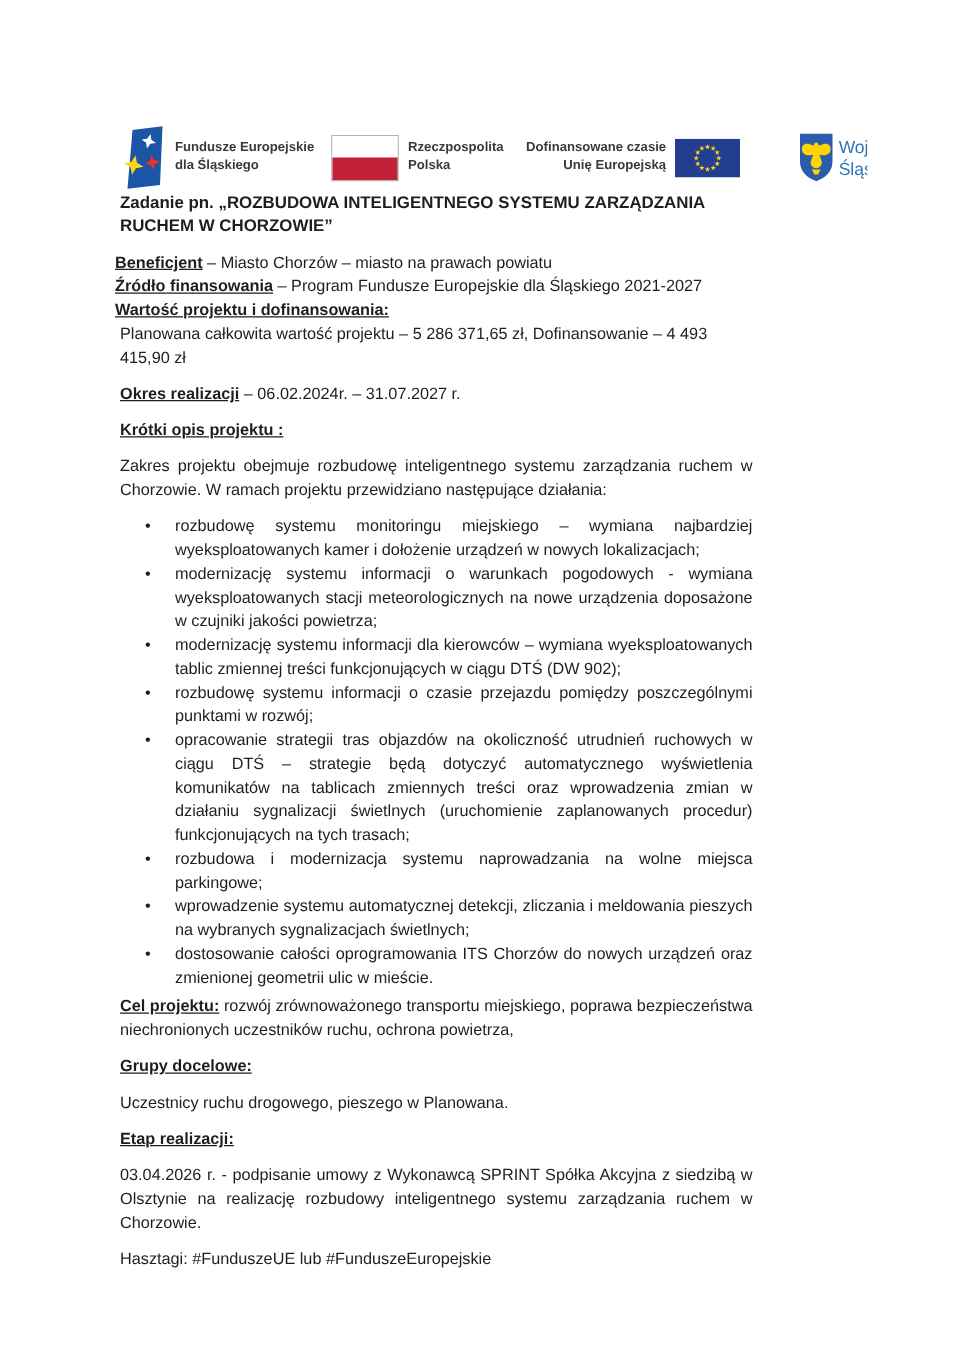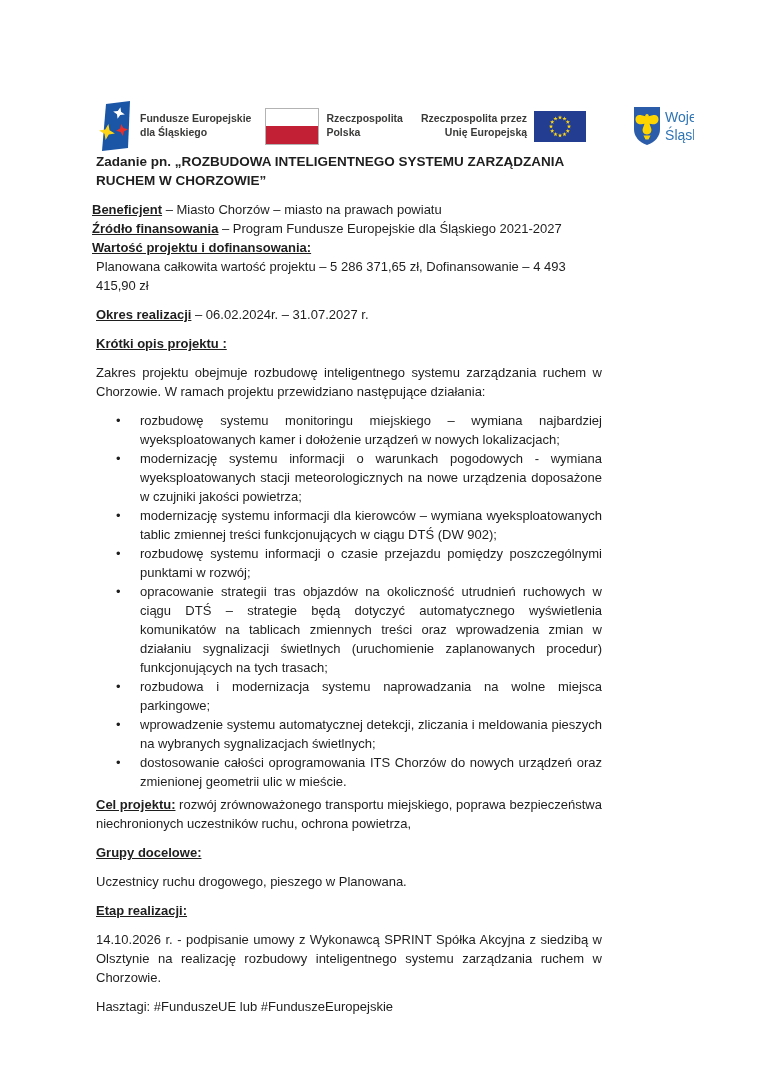--- a/index.html
+++ b/index.html
@@ -89,21 +89,21 @@
           <div class="red"></div>
       </div>
       <div class="logo-caption">
         <span>Rzeczpospolita</span><br>
         <span>Polska</span>
       </div>
     </div>
 
     <div class="logo logo-eu" style="margin-left:18px;">
       <div class="logo-caption right">
-        <span>Rzeczpospolita przez</span><br>
+        <span>Dofinansowane czasie</span><br>
         <span>Unię Europejską</span>
       </div>
       <svg width="52" height="31" viewBox="0 0 52 31">
         <defs>
           <path id="eustar" d="M0,-2.3 L0.53,-0.73 L2.19,-0.71 L0.86,0.28 L1.35,1.86 L0,0.9 L-1.35,1.86 L-0.86,0.28 L-2.19,-0.71 L-0.53,-0.73 Z" style="fill:var(--eu_star)"></path>
         </defs>
         <rect x="0" y="0" width="52" height="31" style="fill:var(--eu_blue)"></rect>
         <use href="#eustar" x="26" y="6.5"></use>
         <use href="#eustar" x="30.5" y="7.71"></use>
         <use href="#eustar" x="33.79" y="11"></use>
@@ -163,18 +163,18 @@
       <li>wprowadzenie systemu automatycznej detekcji, zliczania i meldowania pieszych na wybranych sygnalizacjach świetlnych;</li>
       <li>dostosowanie całości oprogramowania ITS Chorzów do nowych urządzeń oraz zmienionej geometrii ulic w mieście.</li>
     </ul>
 
     <p class="just cel"><strong>Cel projektu:</strong><span> rozwój zrównoważonego transportu miejskiego, poprawa bezpieczeństwa niechronionych uczestników ruchu, ochrona powietrza,</span></p>
 
     <p><strong>Grupy docelowe:</strong></p>
     <p>Uczestnicy ruchu drogowego, pieszego w Planowana.</p>
 
     <p><strong>Etap realizacji:</strong></p>
-    <p class="just">14.10.2026 r. - podpisanie umowy z Wykonawcą SPRINT Spółka Akcyjna z siedzibą w Olsztynie na realizację rozbudowy inteligentnego systemu zarządzania ruchem w Chorzowie.</p>
+    <p class="just">03.04.2026 r. - podpisanie umowy z Wykonawcą SPRINT Spółka Akcyjna z siedzibą w Olsztynie na realizację rozbudowy inteligentnego systemu zarządzania ruchem w Chorzowie.</p>
 
     <p>Hasztagi: #FunduszeUE lub #FunduszeEuropejskie</p>
 
   </main>
 </div>
 
 </body></html>

